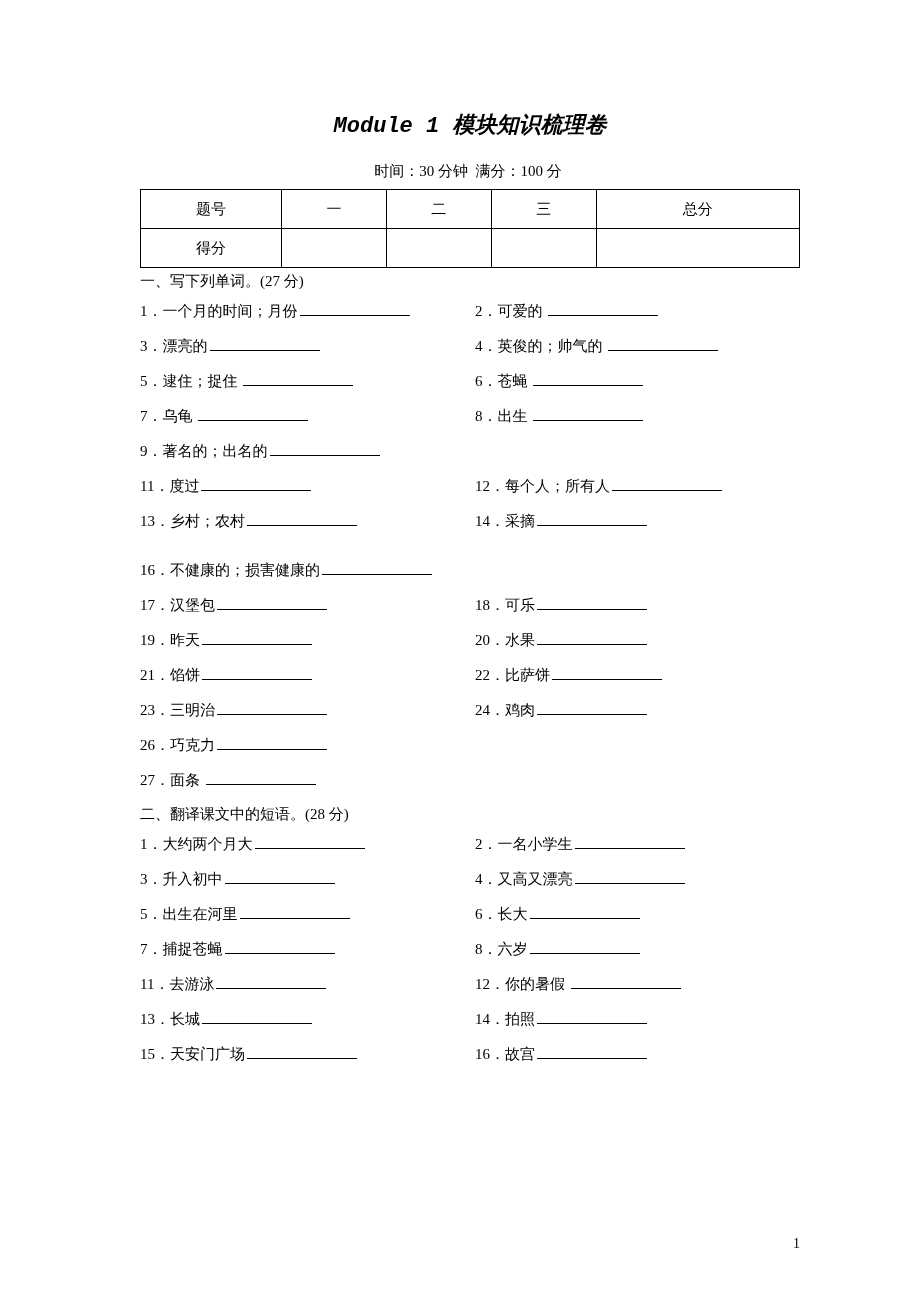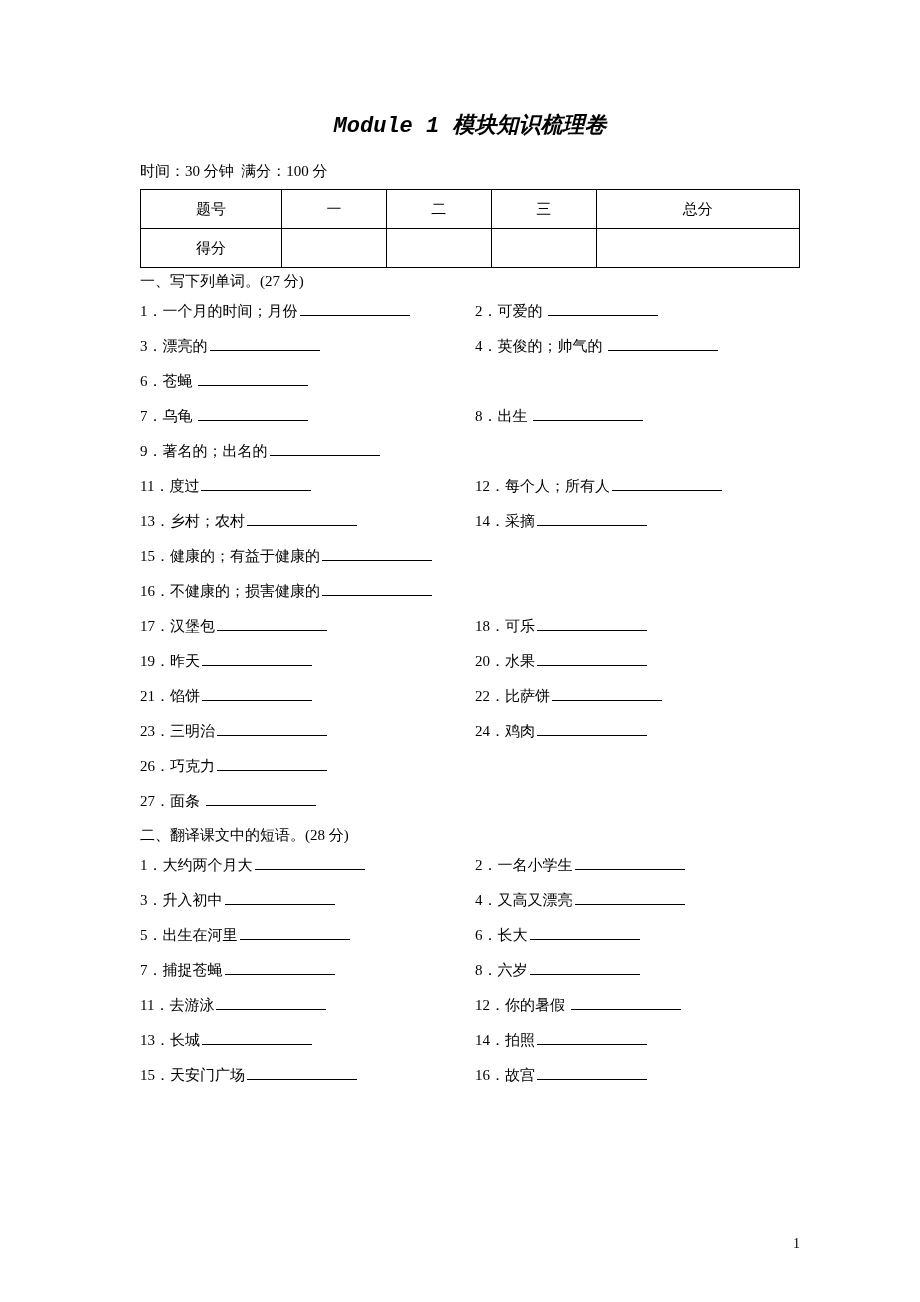--- a/index.html
+++ b/index.html
@@ -17,21 +17,21 @@
   }
   .title {
     text-align: center;
     font-size: 22px;
     font-weight: bold;
     font-family: "Courier New", "SimSun", monospace;
     margin-bottom: 22px;
     font-style: italic;
   }
   .meta {
-    text-align: left;
+    text-align: center;
     font-size: 15px;
     margin: 16px 4px 8px 0;
   }
   table.score {
     width: 100%;
     border-collapse: collapse;
     margin-bottom: 3px;
   }
   table.score td {
     border: 1px solid #000;
@@ -115,39 +115,39 @@
   <div class="rows" id="section1-rows">
       <div class="row">
         <div class="cell left"><span class="num">1．</span><span>一个月的时间；月份</span><span class="blank"></span></div>
         <div class="cell"><span class="num">2．</span><span>可爱的 </span><span class="blank"></span></div>
       </div>
       <div class="row">
         <div class="cell left"><span class="num">3．</span><span>漂亮的</span><span class="blank"></span></div>
         <div class="cell"><span class="num">4．</span><span>英俊的；帅气的 </span><span class="blank"></span></div>
       </div>
       <div class="row">
+        <div class="cell left"><span class="num">5．</span><span>逮住；捉住 </span><span class="blank"></span></div>
         <div class="cell"><span class="num">6．</span><span>苍蝇 </span><span class="blank"></span></div>
       </div>
       <div class="row">
         <div class="cell left"><span class="num">7．</span><span>乌龟 </span><span class="blank"></span></div>
         <div class="cell"><span class="num">8．</span><span>出生 </span><span class="blank"></span></div>
       </div>
       <div class="row">
         <div class="cell left"><span class="num">9．</span><span>著名的；出名的</span><span class="blank"></span></div>
       </div>
       <div class="row">
         <div class="cell left"><span class="num">11．</span><span>度过</span><span class="blank"></span></div>
         <div class="cell"><span class="num">12．</span><span>每个人；所有人</span><span class="blank"></span></div>
       </div>
       <div class="row">
         <div class="cell left"><span class="num">13．</span><span>乡村；农村</span><span class="blank"></span></div>
         <div class="cell"><span class="num">14．</span><span>采摘</span><span class="blank"></span></div>
       </div>
       <div class="row">
-        <div class="cell left"><span class="num">15．</span><span>健康的；有益于健康的</span><span class="blank"></span></div>
         <div class="cell"></div>
       </div>
       <div class="row">
         <div class="cell left"><span class="num">16．</span><span>不健康的；损害健康的</span><span class="blank"></span></div>
         <div class="cell"></div>
       </div>
       <div class="row">
         <div class="cell left"><span class="num">17．</span><span>汉堡包</span><span class="blank"></span></div>
         <div class="cell"><span class="num">18．</span><span>可乐</span><span class="blank"></span></div>
       </div>

